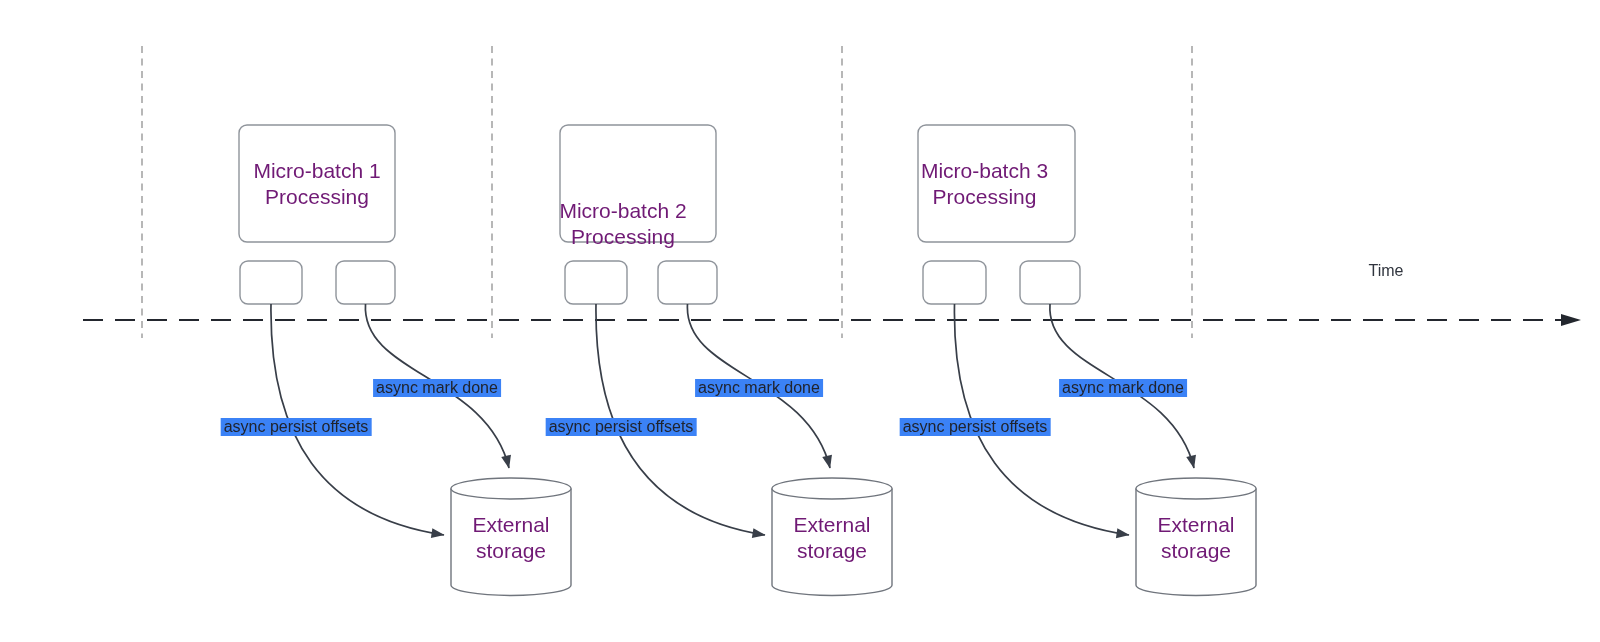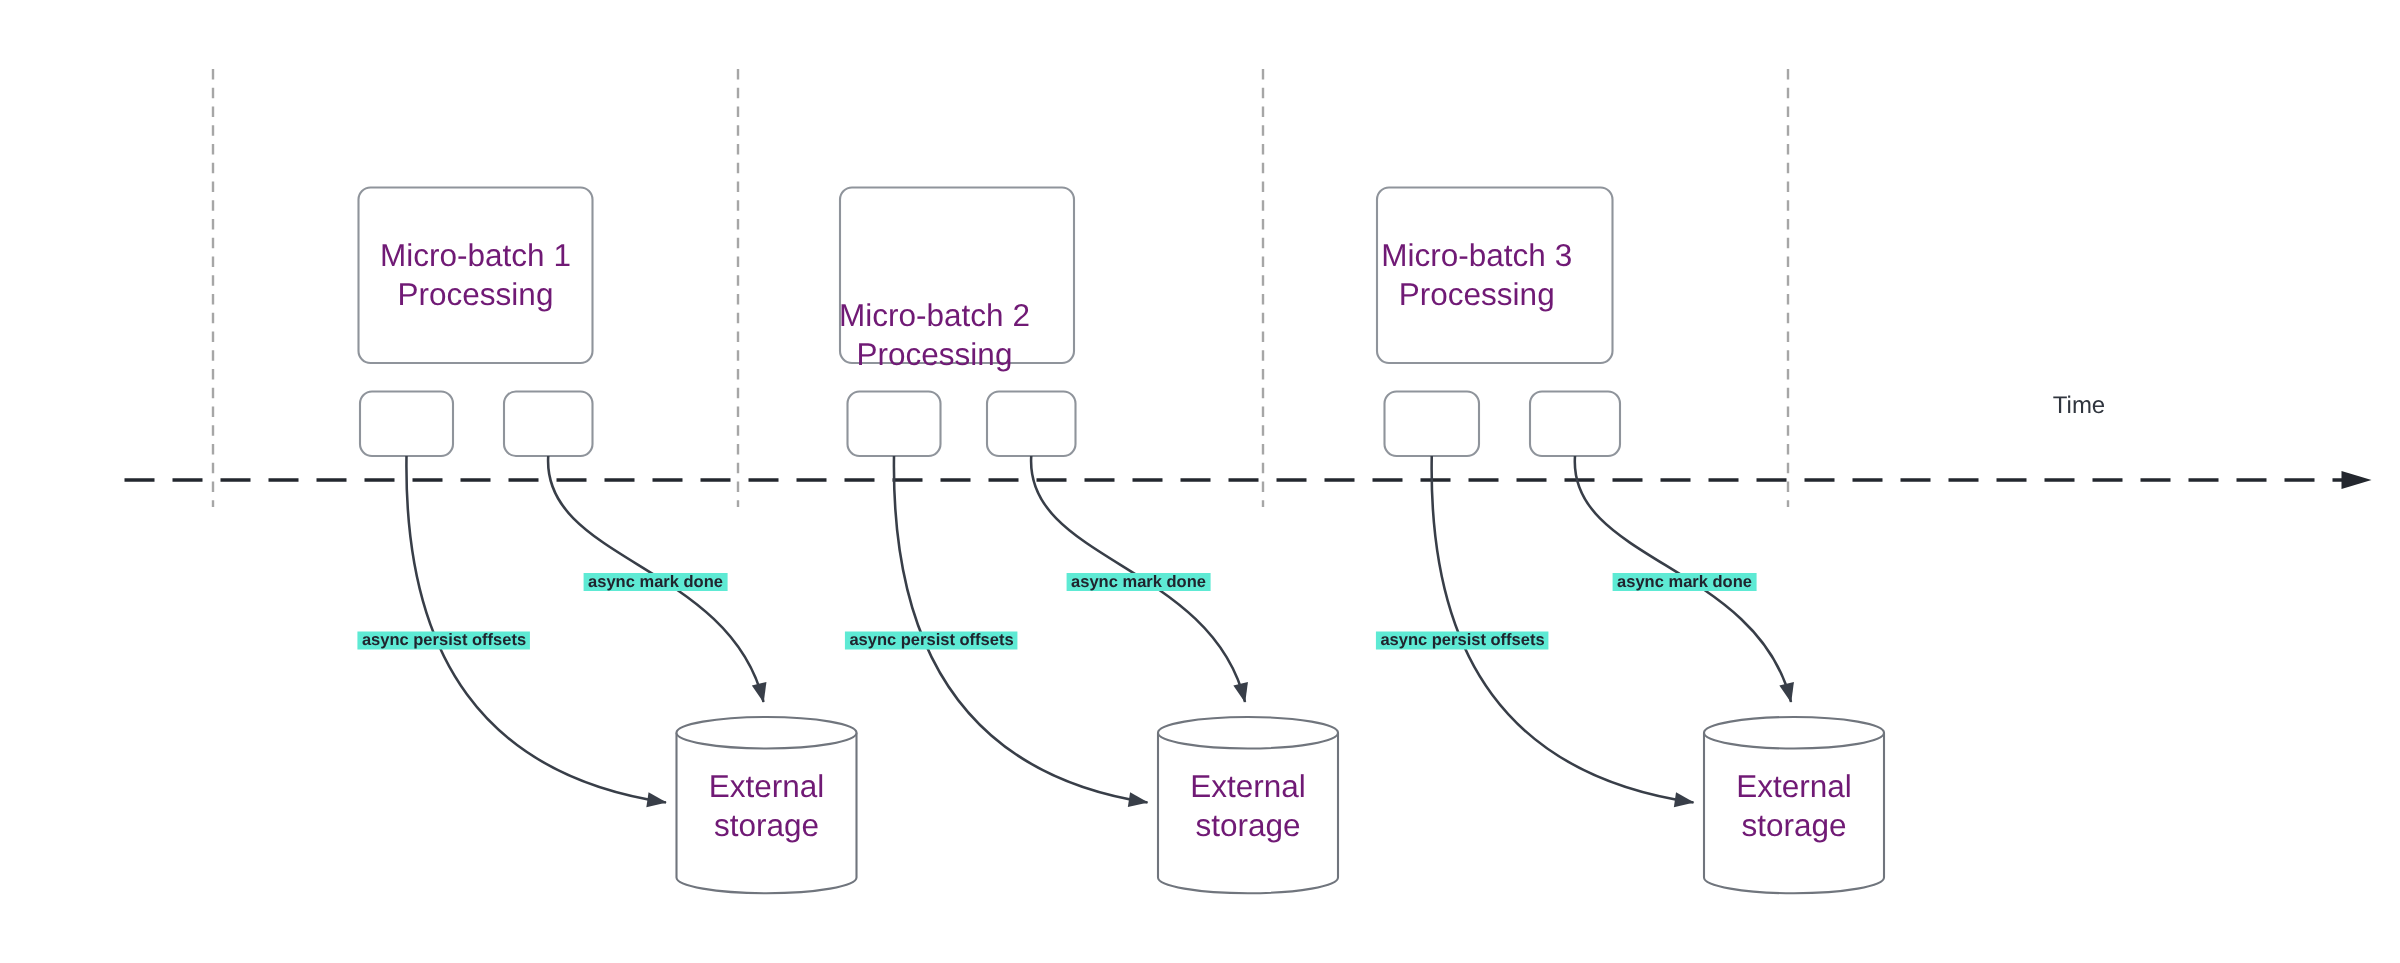--- a/index.html
+++ b/index.html
@@ -25,23 +25,23 @@
     position: absolute;
     display: flex; flex-direction: column;
     align-items: center; justify-content: center;
     text-align: center;
     font-size: 21px; line-height: 26px;
     color: #701a75;
   }
   .arrow-label {
     position: absolute;
     transform: translate(-50%, -50%);
-    font-size: 11px; font-weight: 700;
+    font-size: 16px; font-weight: 400;
     color: #20242e;
-    background: #5eead4;
+    background: #3b82f6;
     padding: 0 3px;
     white-space: nowrap;
   }
   .time-label {
     position: absolute;
     transform: translate(-50%, -50%);
     font-size: 16px;
     color: #30353e;
     white-space: nowrap;
   }

